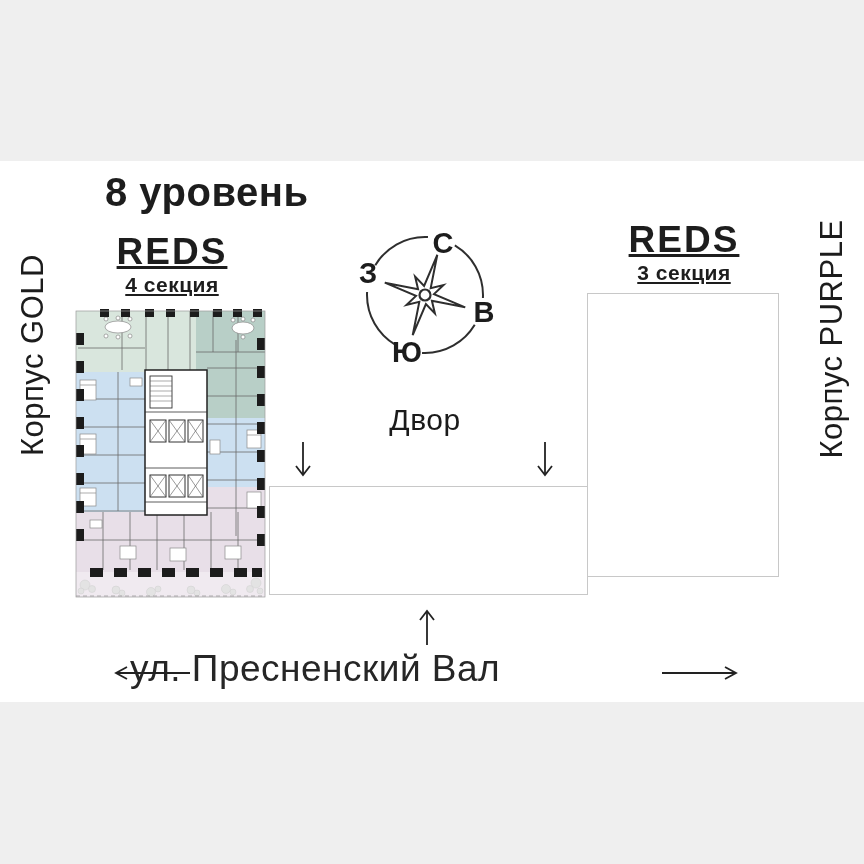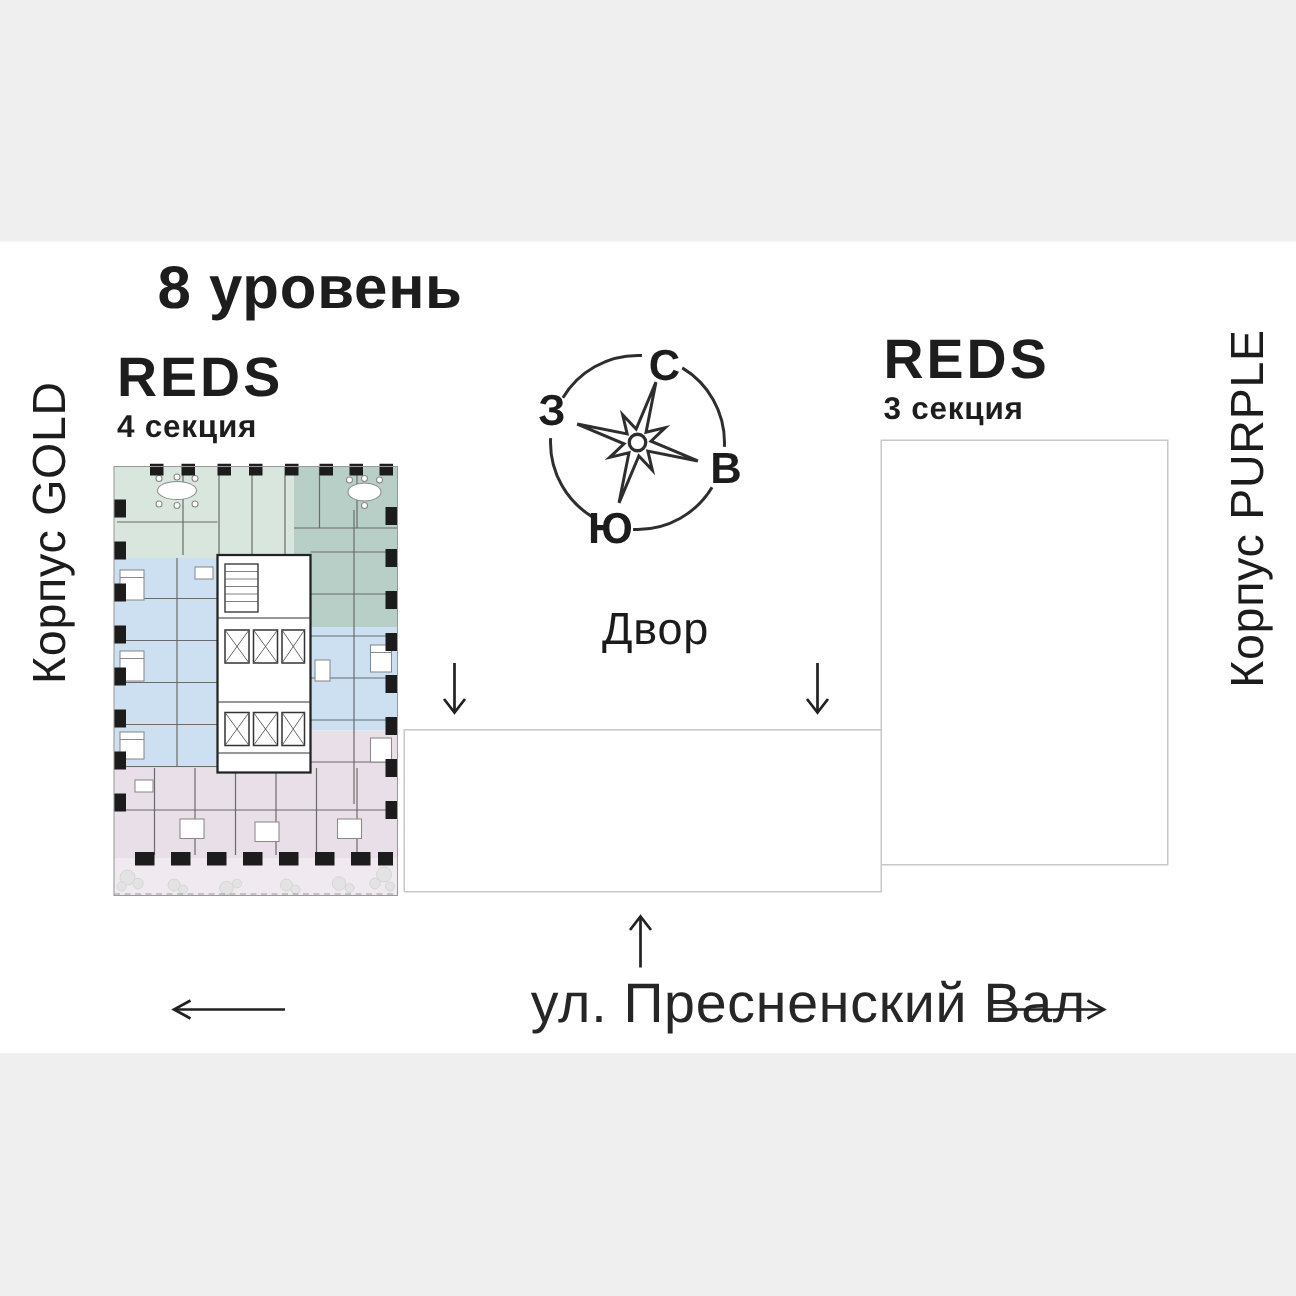--- a/index.html
+++ b/index.html
@@ -10,46 +10,46 @@
   }
   .band{position:absolute;left:0;width:864px;background:#efefef;}
   .band.top{top:0;height:161px;}
   .band.bottom{top:702px;height:162px;}
 
   .page-title{
     position:absolute;left:70px;top:170px;
     font-size:40px;font-weight:bold;letter-spacing:.5px;line-height:1.1;margin-left:35px;
   }
 
-  .bldg-header{position:absolute;}
+  .bldg-header{position:absolute;text-align:center;text-decoration:underline;}
   .bldg-header .bname{font-size:37px;font-weight:bold;letter-spacing:2px;line-height:1.0;}
   .bldg-header .bsection{font-size:21px;font-weight:bold;letter-spacing:.5px;margin-top:3px;}
   .bldg-header.left{left:78px;top:233px;width:188px;}
   .bldg-header.right{left:589px;top:221px;width:190px;}
 
   .wing-label{
     position:absolute;width:260px;height:40px;line-height:40px;
     text-align:center;font-size:31px;letter-spacing:.5px;color:#1c1c1c;
     transform:rotate(-90deg);transform-origin:center center;white-space:nowrap;
   }
   .wing-label.gold{left:-97px;top:335px;}
   .wing-label.purple{left:702px;top:319px;}
 
   .outline-rect{
     position:absolute;background:#ffffff;border:1px solid #c8c8c8;box-sizing:border-box;
   }
   .rect-right{left:587px;top:293px;width:192px;height:284px;}
   .rect-wide{left:269px;top:486px;width:319px;height:109px;}
 
   .courtyard{
-    position:absolute;left:332px;top:403px;width:210px;text-align:center;
+    position:absolute;left:320px;top:403px;width:210px;text-align:center;
     font-size:30px;letter-spacing:.5px;color:#1b1b1b;
   }
   .street{
-    position:absolute;left:130px;top:648px;width:594px;text-align:right;
+    position:absolute;left:130px;top:648px;width:594px;text-align:left;
     font-size:37px;font-weight:normal;letter-spacing:.5px;color:#262626;
   }
 
   .arr{position:absolute;}
   svg{display:block;}
 </style>
 </head>
 <body>
 
 <div class="stage">

